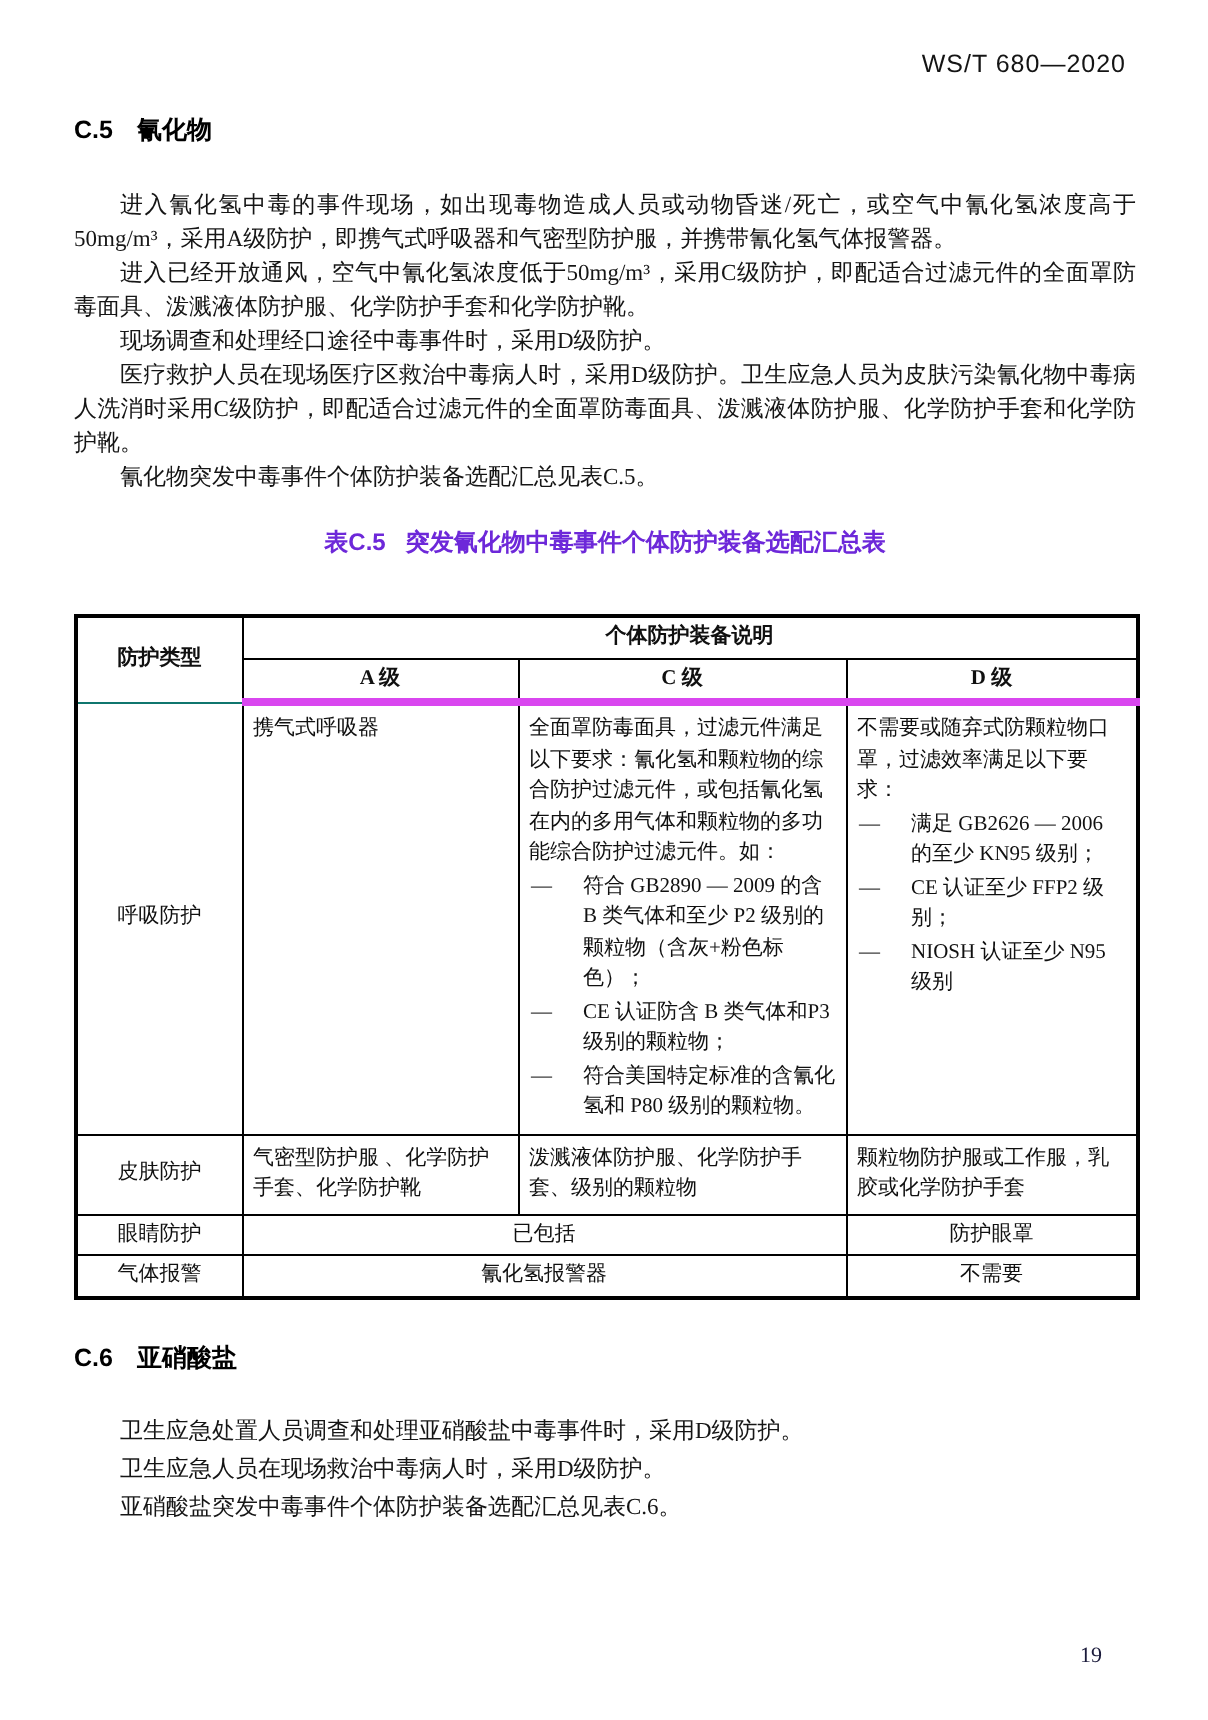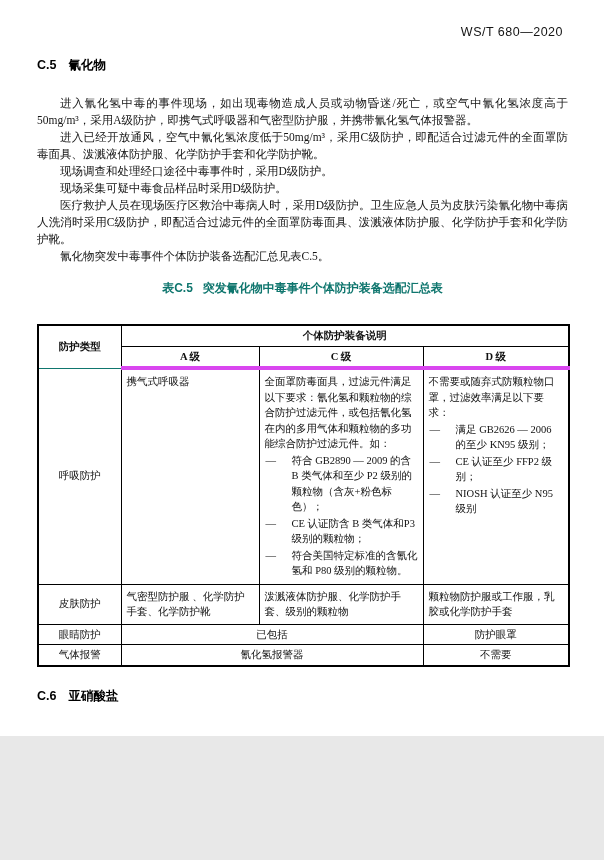--- a/index.html
+++ b/index.html
@@ -1,18 +1,18 @@
 <!DOCTYPE html>
 <html><head>
 <meta charset="utf-8">
 <style>
   html,body { margin:0; padding:0; background:#e8e8e8; }
   .page {
     position:relative;
-    width:604px; height:736px;
+    width:604px; height:860px;
     margin:0 auto;
     background:#ffffff;
     color:#111111;
     font-family:"Liberation Serif","DejaVu Serif",serif;
     overflow:hidden;
     text-decoration:underline;
   }
   .content { position:absolute; left:37px; top:0; width:531px; }
 
   .doc-header {
@@ -43,21 +43,21 @@
     text-indent:2em;
     color:#151515;
   }
 
   .table-title {
     margin-top:15px;
     text-align:center;
     font-family:"Liberation Sans","DejaVu Sans",sans-serif;
     font-weight:bold;
     font-size:12px;
-    color:#0f766e;
+    color:#6d28d9;
   }
   .table-title .t-num { margin-right:10px; }
 
   table.c5 {
     margin-top:27px;
     border-collapse:collapse;
     width:531px;
     table-layout:fixed;
     font-size:10.5px;
     line-height:15.5px;
@@ -99,21 +99,20 @@
     </div>
 
     <h2 class="sec-heading">
       <span class="h-num">C.5</span><span>氰化物</span>
     </h2>
 
     <div class="body-block">
       <p>进入氰化氢中毒的事件现场，如出现毒物造成人员或动物昏迷/死亡，或空气中氰化氢浓度高于50mg/m³，采用A级防护，即携气式呼吸器和气密型防护服，并携带氰化氢气体报警器。</p>
       <p>进入已经开放通风，空气中氰化氢浓度低于50mg/m³，采用C级防护，即配适合过滤元件的全面罩防毒面具、泼溅液体防护服、化学防护手套和化学防护靴。</p>
       <p>现场调查和处理经口途径中毒事件时，采用D级防护。</p>
-      <p>现场采集可疑中毒食品样品时采用D级防护。</p>
       <p>医疗救护人员在现场医疗区救治中毒病人时，采用D级防护。卫生应急人员为皮肤污染氰化物中毒病人洗消时采用C级防护，即配适合过滤元件的全面罩防毒面具、泼溅液体防护服、化学防护手套和化学防护靴。</p>
       <p>氰化物突发中毒事件个体防护装备选配汇总见表C.5。</p>
     </div>
 
     <div class="table-title">
       <span class="t-num">表C.5</span><span>突发氰化物中毒事件个体防护装备选配汇总表</span>
     </div>
 
     <table class="c5">
       <colgroup>
@@ -186,17 +185,22 @@
           <td colspan="2" class="center">氰化氢报警器</td>
           <td class="center">不需要</td>
         </tr>
       </tbody>
     </table>
 
     <h2 class="sec-heading" style="margin-top:21px;">
       <span class="h-num">C.6</span><span>亚硝酸盐</span>
     </h2>
 
+    <div class="body-block" style="margin-top:19px;">
+      <p style="line-height:19px;">卫生应急处置人员调查和处理亚硝酸盐中毒事件时，采用D级防护。</p>
+      <p style="line-height:19px;">卫生应急人员在现场救治中毒病人时，采用D级防护。</p>
+      <p style="line-height:19px;">亚硝酸盐突发中毒事件个体防护装备选配汇总见表C.6。</p>
+    </div>
 
   </div>
 
   <div class="footer-pagenum">19</div>
 </div>
 
 </body></html>

